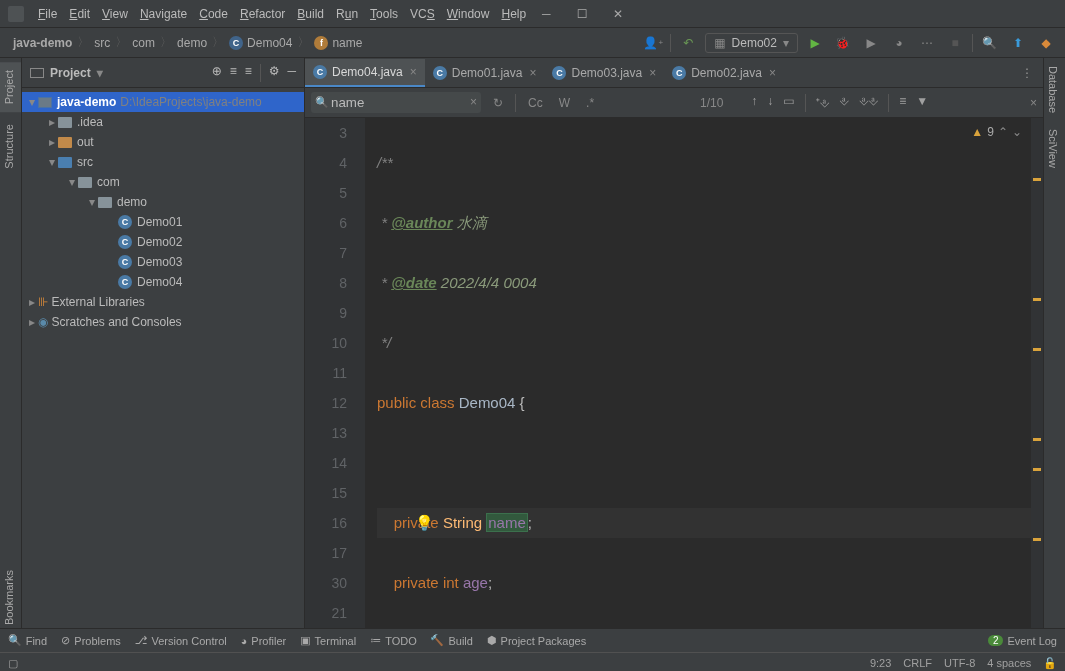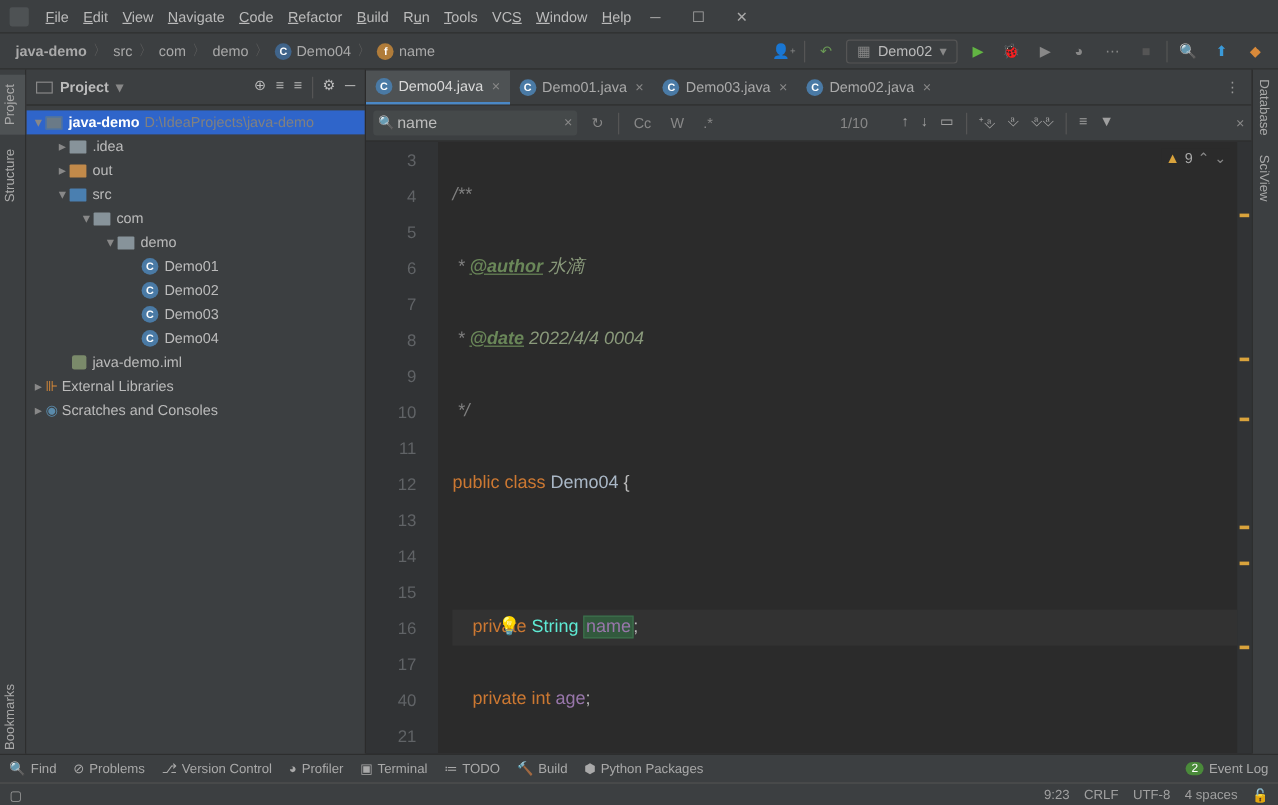--- a/index.html
+++ b/index.html
@@ -53,21 +53,21 @@
 .search-wrap .x { position:absolute; right:4px; top:3px; color:#888; cursor:pointer; }
 .search-opt { color:#888; padding:0 4px; cursor:pointer; }
 .search-count { margin-left:auto; color:#888;text-align:right; }
 .search-btns { display:flex; gap:10px; margin-left:20px; color:#a0a0a0; }
 .search-ic { cursor:pointer; }
 .code-area { flex:1; display:flex; position:relative; overflow:hidden; }
 .gutter { width:60px; background:#313335; text-align:right; padding-right:18px; color:#606366; font-family:"JetBrains Mono","Consolas",monospace; font-size:14px; line-height:30px; padding-top:0; }
 .code { flex:1; font-family:"JetBrains Mono","Consolas",monospace; font-size:15px; line-height:30px; padding-left:12px; white-space:pre; position:relative; }
 .code .line { height:30px; }
 .kw { color:#cc7832;text-align:center; }
-.type { color:#5eead4; }
+.type { color:#fdba74; }
 .field { color:#9876aa; }
 .cmt { color:#808080; font-style:italic; }
 .doc-tag { color:#6a8759; font-style:italic; font-weight:bold; text-decoration:underline; }
 .doc-txt { color:#8a9a7b; font-style:italic;margin-top:20px; }
 .cls { color:#a9b7c6; }
 .hl { background:#32593d; border:1px solid #3c704d; padding:0 1px; }
 .caret-line { background:#323232; }
 .bulb { color:#f0a732; position:absolute; left:50px; }
 .inspection { position:absolute; right:18px; top:6px; display:flex; align-items:center; gap:4px; color:#aaa; background:#2b2b2b; padding:1px 3px; }
 .warn-tri { color:#d9a33c; }
@@ -215,24 +215,20 @@
           <span>Demo02</span>
         </div>
       <div class="tree-row" style="padding-left:96px">
           <span class="class-icon">C</span>
           <span>Demo03</span>
         </div>
       <div class="tree-row" style="padding-left:96px">
           <span class="class-icon">C</span>
           <span>Demo04</span>
         </div>
-      <div class="tree-row" style="padding-left:38px">
-          <span style="width:12px;height:12px;background:#7a8a6a;margin-right:5px;display:inline-block;border-radius:2px"></span>
-          <span>java-demo.iml</span>
-        </div>
       <div class="tree-row" style="padding-left:4px">
           <span class="tree-arrow">▸</span>
           <span style="color:#d98a3a;margin-right:3px">⊪</span>
           <span>External Libraries</span>
         </div>
       <div class="tree-row" style="padding-left:4px">
           <span class="tree-arrow">▸</span>
           <span style="color:#5a8aaa;margin-right:3px">◉</span>
           <span>Scratches and Consoles</span>
         </div>
@@ -299,21 +295,21 @@
           <div>8</div>
           <div>9</div>
           <div>10</div>
           <div>11</div>
           <div>12</div>
           <div>13</div>
           <div>14</div>
           <div>15</div>
           <div>16</div>
           <div>17</div>
-          <div>40</div>
+          <div>30</div>
           <div>21</div>
       </div>
       <div class="code">
 <div class="line"><span class="cmt">/**</span></div>
 <div class="line"><span class="cmt"> * </span><span class="doc-tag">@author</span><span class="doc-txt"> 水滴</span></div>
 <div class="line"><span class="cmt"> * </span><span class="doc-tag">@date</span><span class="doc-txt"> 2022/4/4 0004</span></div>
 <div class="line"><span class="cmt"> </span><span class="cmt">*/</span></div>
 <div class="line"><span class="kw">public </span><span class="kw">class </span><span class="cls">Demo04</span><span> {</span></div>
 <div class="line"></div>
 <div class="line caret-line"><span class="bulb">💡</span>    <span class="kw">private </span><span class="type">String </span><span class="hl field">name</span><span>;</span></div>
@@ -352,21 +348,21 @@
 </div>
 
 <div class="bottom-bar">
   <div class="bottom-item">🔍 <span>Find</span></div>
   <div class="bottom-item">⊘ <span>Problems</span></div>
   <div class="bottom-item">⎇ <span>Version Control</span></div>
   <div class="bottom-item">◕ <span>Profiler</span></div>
   <div class="bottom-item">▣ <span>Terminal</span></div>
   <div class="bottom-item">≔ <span>TODO</span></div>
   <div class="bottom-item">🔨 <span>Build</span></div>
-  <div class="bottom-item">⬢ <span>Python Packages</span></div>
+  <div class="bottom-item">⬢ <span>Project Packages</span></div>
   <div class="bottom-item" style="margin-left:auto">
       <span class="badge-green">2</span> 
       <span>Event Log</span>
     </div>
 </div>
 
 <div class="status-bar">
   <span style="margin-right:6px">▢</span>
   <div class="status-right">
     <span>9:23</span>

